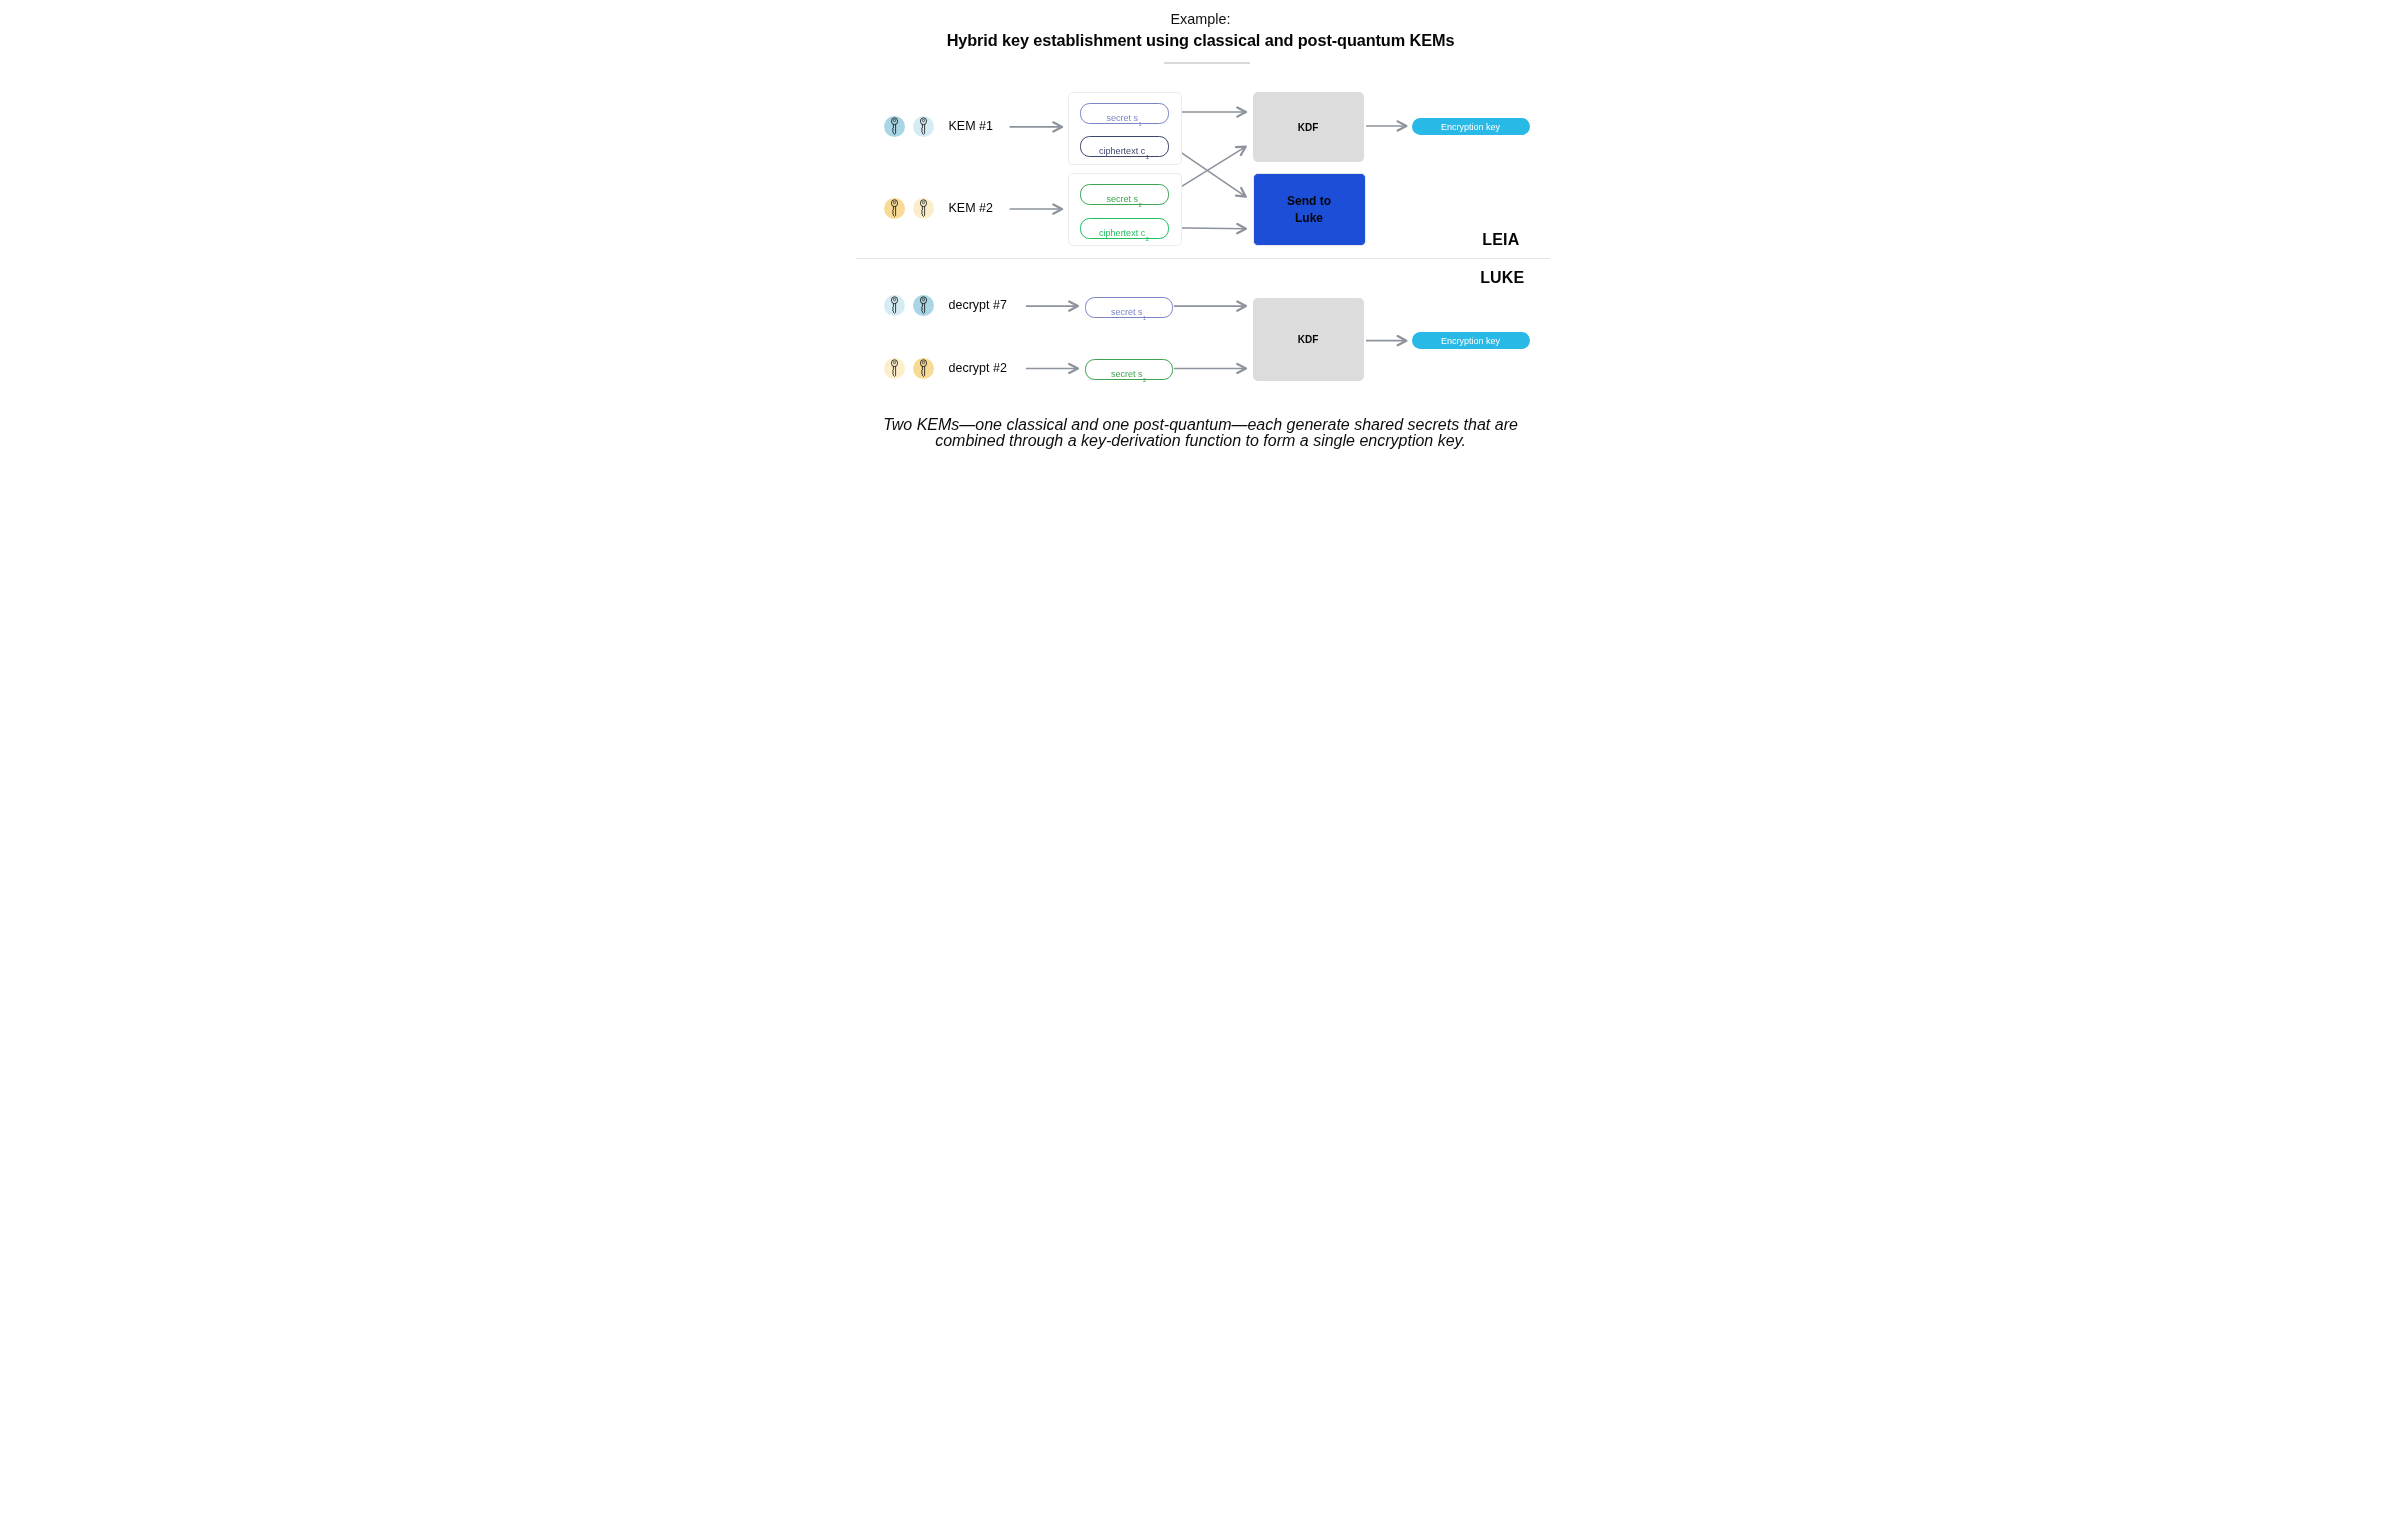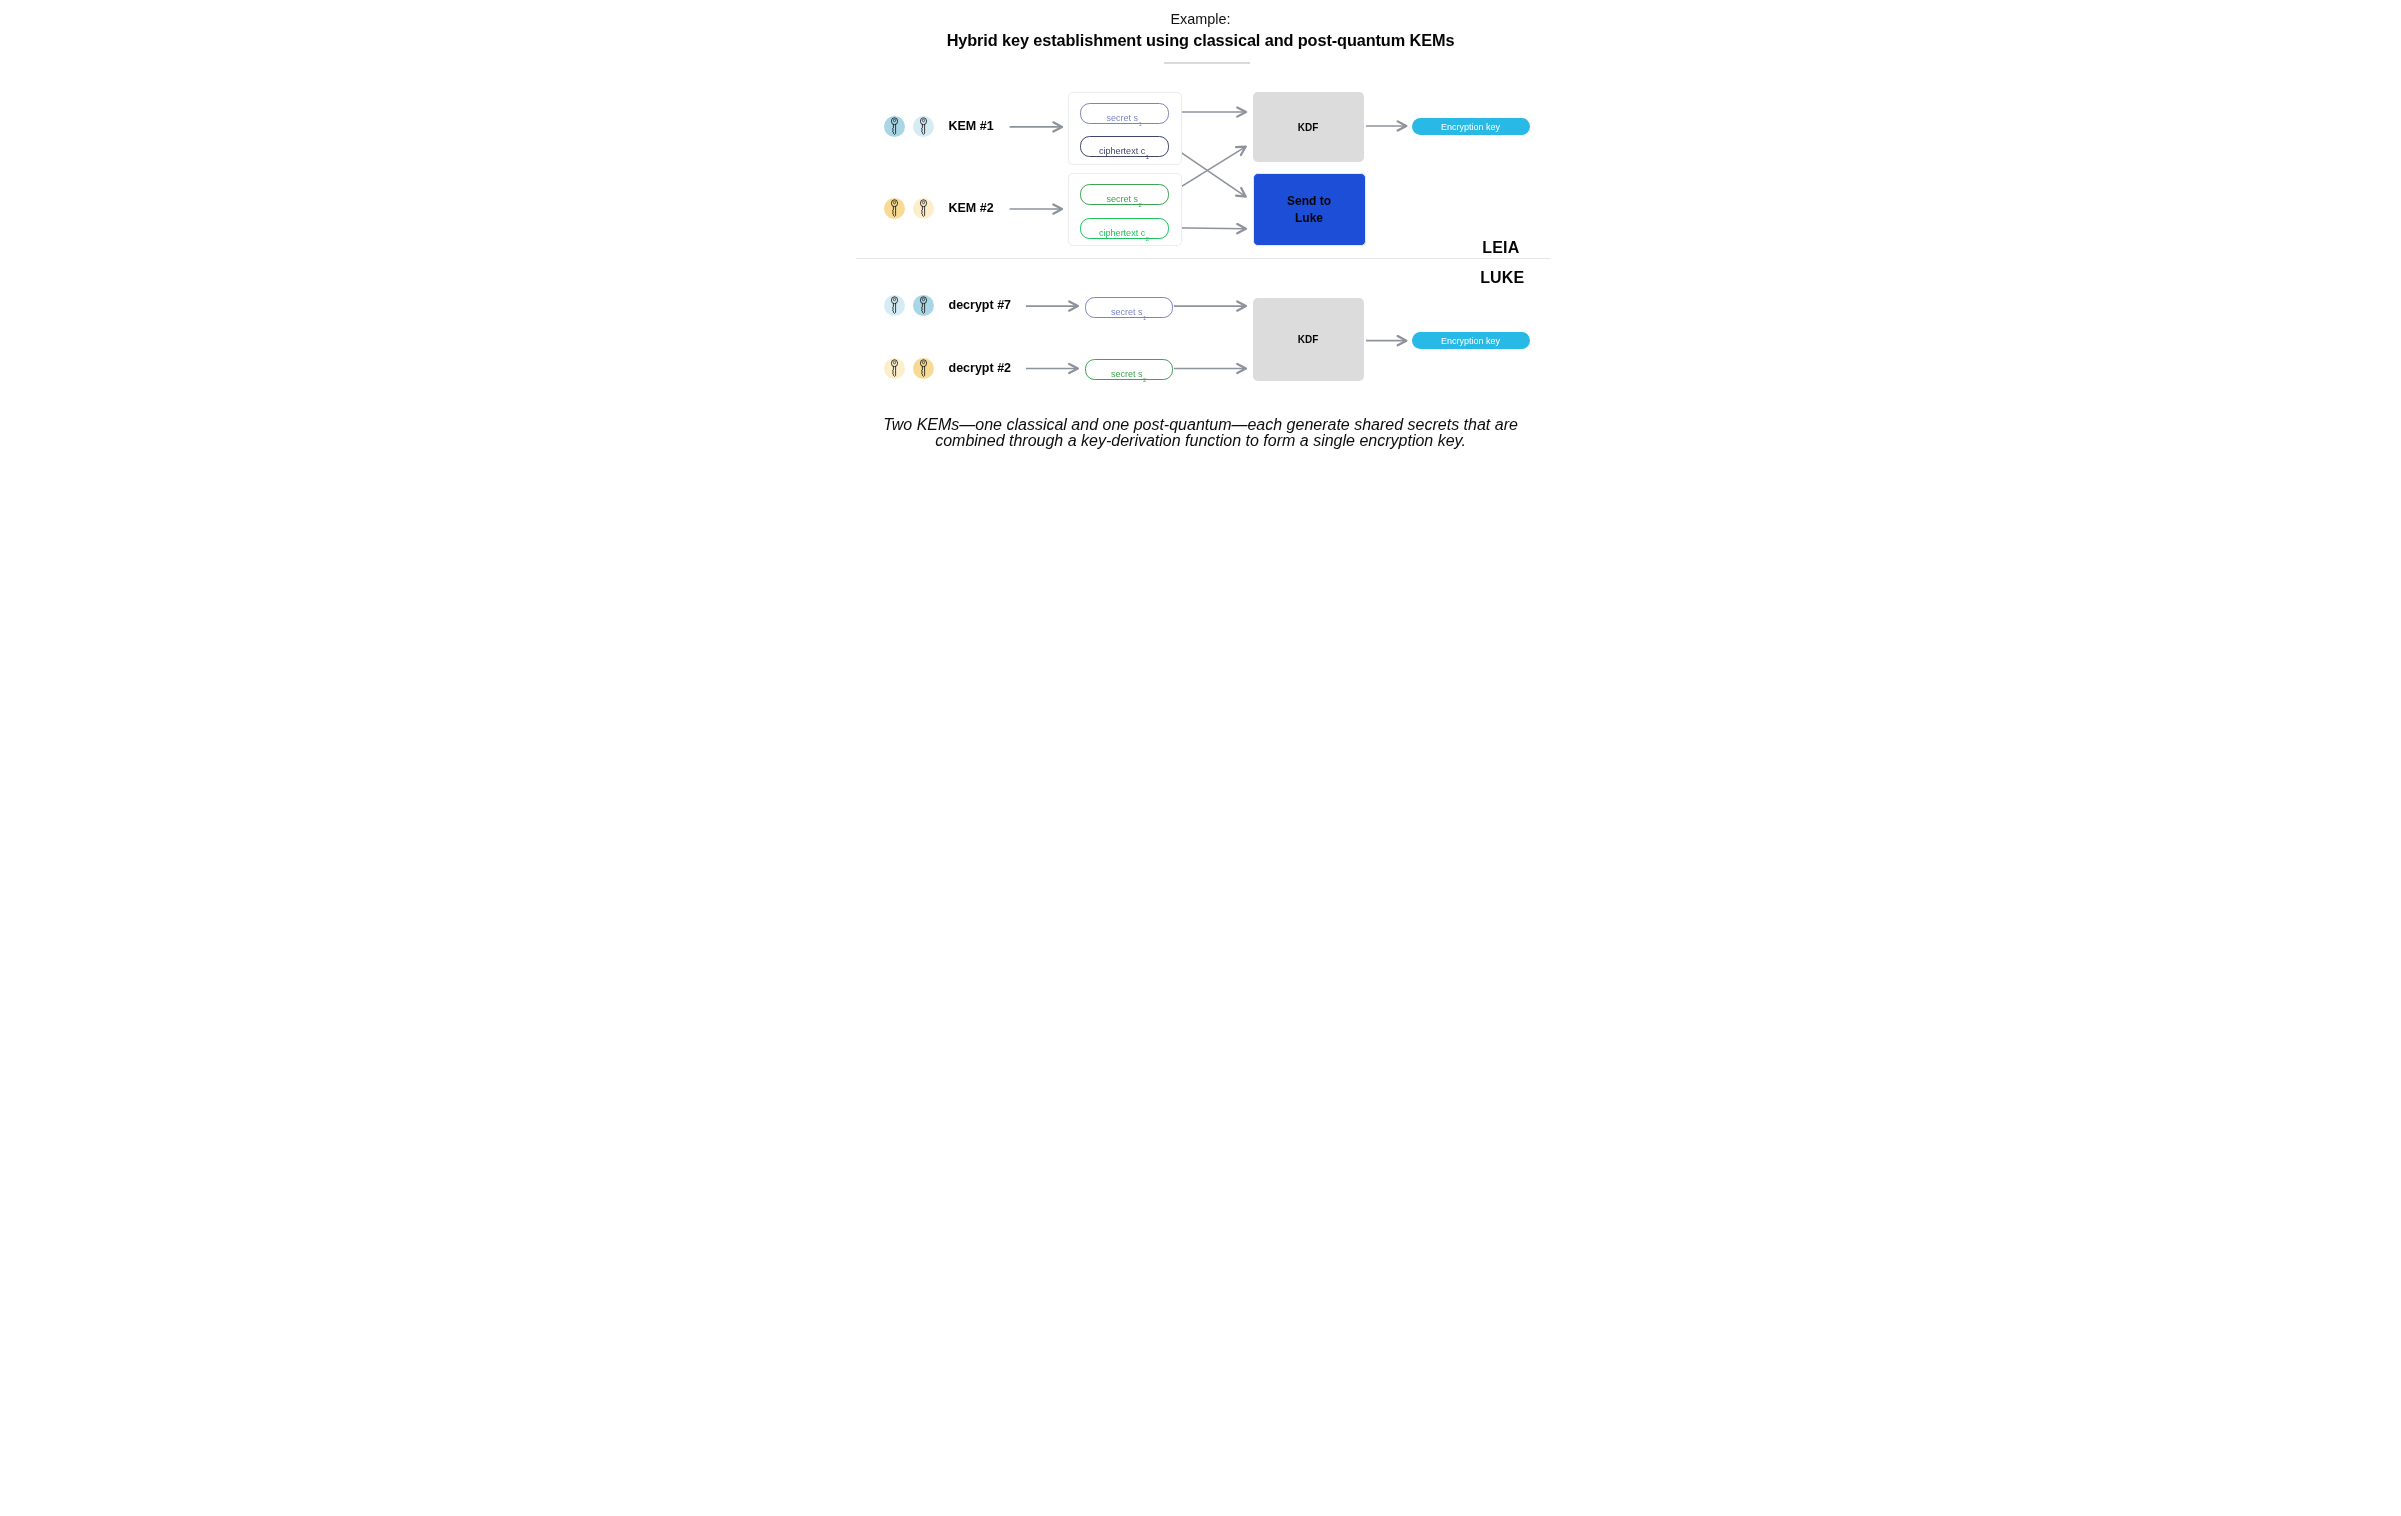--- a/index.html
+++ b/index.html
@@ -20,21 +20,21 @@
   .title-rule{position:absolute;left:334px;top:62px;width:86px;height:2.4px;background:#d9d9d9;}
 
   
   .key-circle{position:absolute;width:21px;height:21px;border-radius:50%;
     display:flex;align-items:center;justify-content:center;}
   .kc-blue-dark{background:var(--c-key_blue_dark,#a8d6e5);}
   .kc-blue-light{background:var(--c-key_blue_light,#d6ecf5);}
   .kc-yellow-dark{background:var(--c-key_yellow_dark,#f7db94);}
   .kc-yellow-light{background:var(--c-key_yellow_light,#fceecb);}
 
-  .row-label{position:absolute;font-size:12.5px;font-weight:700;white-space:nowrap;color:#050505;}
+  .row-label{position:absolute;font-size:12.5px;font-weight:400;white-space:nowrap;color:#050505;}
 
   
   .io-box{position:absolute;background:#fff;border:1px solid #ececec;border-radius:4.8px;}
 
   
   .pill{position:absolute;background:#fff;border:1.2px solid;border-radius:9.6px;
     display:flex;align-items:flex-end;justify-content:center;
     font-size:9px;white-space:nowrap;}
   .pill .sub{font-size:5.8px;margin-left:0.5px;position:relative;top:4.3px;}
   .pill--periwinkle{border-color:var(--c-periwinkle,#7b85c6);color:var(--c-periwinkle,#7b85c6);}
@@ -147,21 +147,21 @@
   </div>
 
   <div class="kdf" style="left:423px;top:92px;width:111px;height:70px;">KDF</div>
   <div class="send-box" style="left:423px;top:173px;width:111px;height:71px;">
     <div>Send to</div>
     <div>Luke</div>
   </div>
 
   <div class="ek-pill" style="left:582px;top:118px;width:118px;height:17.3px;">Encryption key</div>
 
-  <div class="actor" style="right:52px;top:231px;margin-top:8px;">LEIA</div>
+  <div class="actor" style="right:52px;top:231px;">LEIA</div>
 
   <div class="divider"></div>
 
   <div class="actor" style="right:47px;top:269px;">LUKE</div>
 
   <div class="key-circle kc-blue-light" style="left:54px;top:295px;">
     <svg class="key-svg" viewBox="0 0 32 54" width="11" height="19">
       <ellipse cx="16" cy="11.5" rx="9" ry="10" fill="none" stroke="#161616" stroke-width="2.4"></ellipse>
       <ellipse cx="16" cy="9.5" rx="3.2" ry="3.8" fill="none" stroke="#161616" stroke-width="2"></ellipse>
       <path d="M12.8,21 V31 l-2.6,2 2.6,2.2 -2.6,2 2.6,2.2 -2.6,2 2.6,2.2 V46.5 L16,50 l3.2,-3 V21" fill="none" stroke="#161616" stroke-width="2.4" stroke-linejoin="round" stroke-linecap="round"></path>

